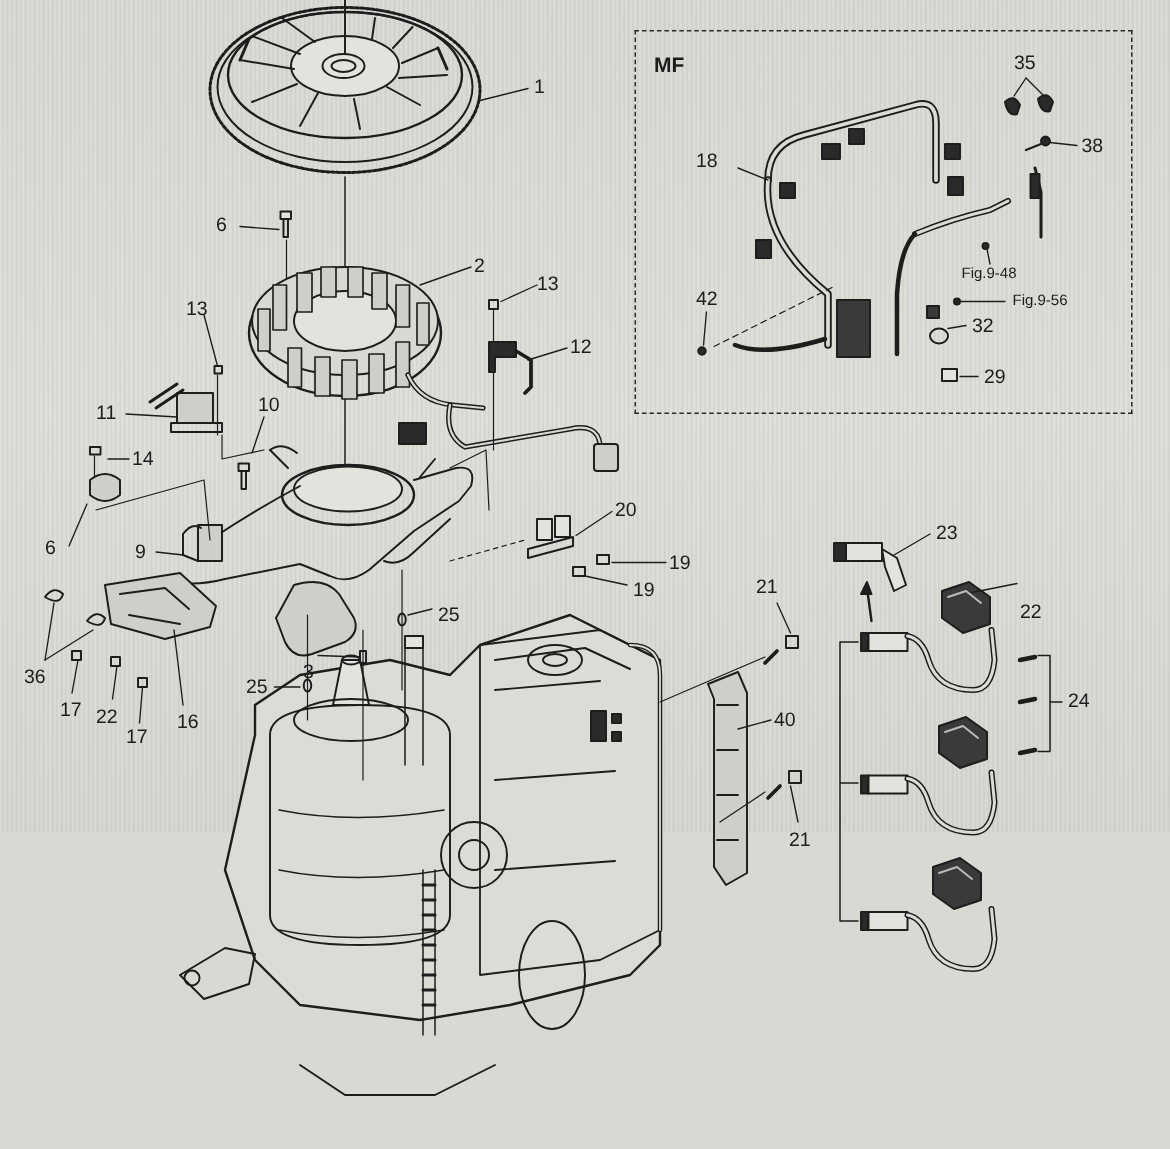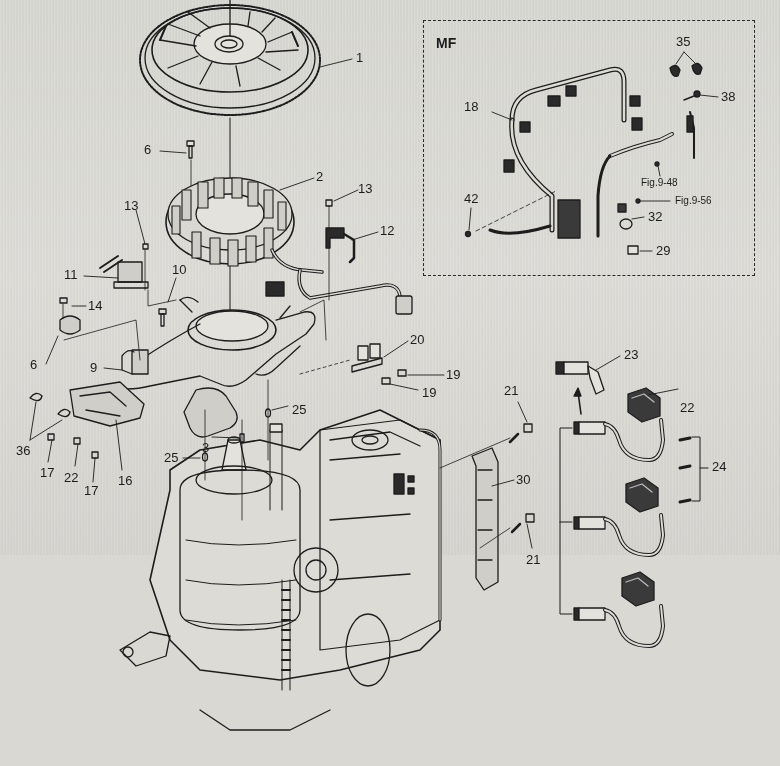--- a/index.html
+++ b/index.html
@@ -339,19 +339,19 @@
 <span class="lbl" style="left:64px;top:471px">22</span>
 <span class="lbl" style="left:84px;top:484px">17</span>
 <span class="lbl" style="left:118px;top:474px">16</span>
 <span class="lbl" style="left:202px;top:441px">3</span>
 <span class="lbl" style="left:164px;top:451px">25</span>
 <span class="lbl" style="left:292px;top:403px">25</span>
 <span class="lbl" style="left:410px;top:333px">20</span>
 <span class="lbl" style="left:446px;top:368px">19</span>
 <span class="lbl" style="left:422px;top:386px">19</span>
 <span class="lbl" style="left:504px;top:384px">21</span>
-<span class="lbl" style="left:516px;top:473px">30</span>
+<span class="lbl" style="left:516px;top:473px">40</span>
 <span class="lbl" style="left:526px;top:553px">21</span>
 <span class="lbl" style="left:624px;top:348px">23</span>
 <span class="lbl" style="left:680px;top:401px">22</span>
 <span class="lbl" style="left:712px;top:460px">24</span>
 
 </div>
 
 </body></html>

